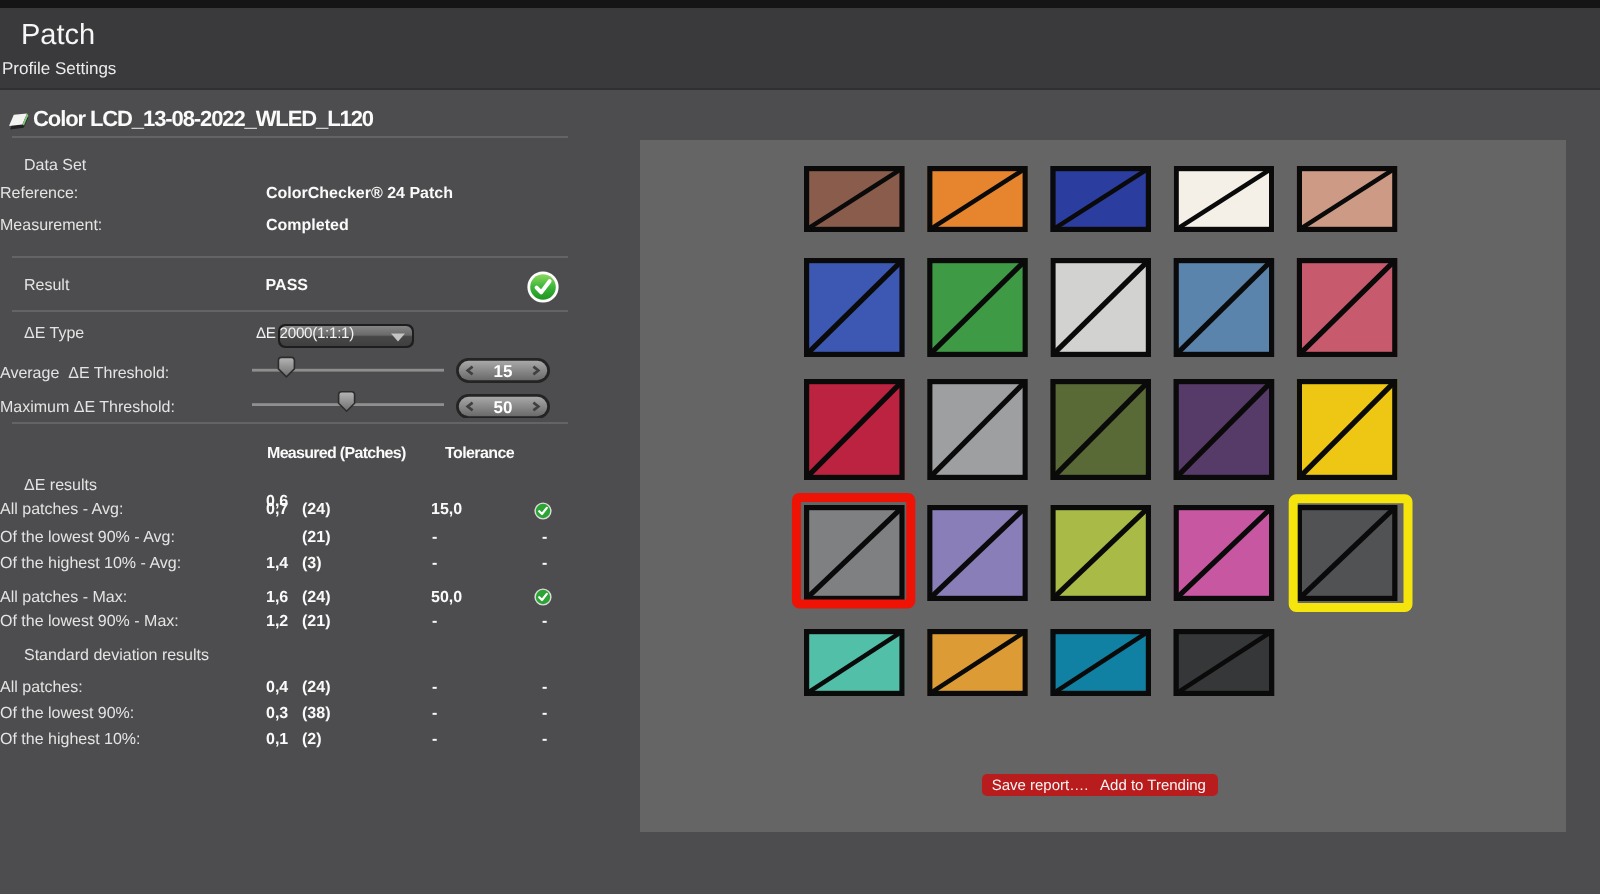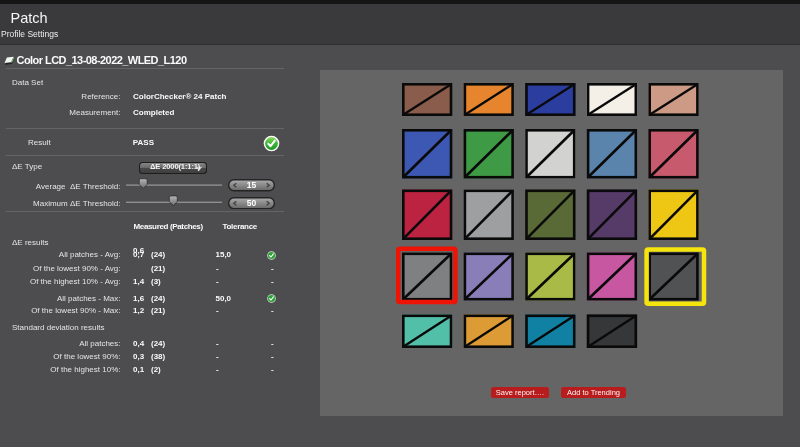--- a/index.html
+++ b/index.html
@@ -1,18 +1,18 @@
 <!DOCTYPE html>
 <html><head><meta charset="utf-8"><style>
 html,body{margin:0;padding:0}
 body{width:800px;height:447px;background:#4d4d4f;font-family:"Liberation Sans",sans-serif;position:relative;overflow:hidden}
 .a{position:absolute}
 .lbl{font-size:8px;color:#e4e4e4;white-space:nowrap}
 .b{font-weight:bold;color:#fafafa}
-.r{text-align:right;width:120.5px;left:0}
+.r{width:120.5px;left:0}
 .sep{position:absolute;left:6px;width:278px;height:1px;background:#646466}
 #topstrip{left:0;top:0;width:800px;height:4px;background:#151515}
 #hdr{left:0;top:4px;width:800px;height:40px;background:#3a3a3c;border-bottom:1px solid #303032}
 #report{left:10.5px;top:10px;font-size:14.5px;color:#f6f6f6}
 #profset{left:1px;top:28.5px;font-size:8.5px;color:#ececec}
 #title{left:16.5px;top:53.5px;font-size:11px;letter-spacing:-0.55px}
 #panel{left:319.5px;top:70px;width:463.5px;height:346px;background:#656566}
 .btn{position:absolute;top:387.4px;height:10.6px;background:#b91c1c;border-radius:2.5px;color:#f6f6f6;font-size:7.5px;font-weight:normal;text-align:center;line-height:11.2px}
 </style></head>
 <body>
@@ -103,21 +103,21 @@
 <path d="M9.2 9.3 L11.5 3.8 L12.2 4.6 L10 9.8 Z" fill="#84c57c"></path>
 </svg>
 <div id="title" class="a b">Color LCD_13-08-2022_WLED_L120</div>
 <div class="sep" style="top:68px"></div>
 <div class="lbl a" style="left:12px;top:78px">Data Set</div>
 <div class="lbl a r" style="top:92px">Reference:</div>
 <div class="lbl a b" style="left:133px;top:92px">ColorChecker® 24 Patch</div>
 <div class="lbl a r" style="top:107.5px">Measurement:</div>
 <div class="lbl a b" style="left:133px;top:107.5px">Completed</div>
 <div class="sep" style="top:128px"></div>
-<div class="lbl a" style="left:28px;top:138px">Result</div>
+<div class="lbl a" style="left:12px;top:138px">Result</div>
 <div class="lbl a b" style="left:132.8px;top:138px">PASS</div>
 <svg class="a" width="17" height="17" viewBox="0 0 17 17" style="left:263px;top:134.5px">
 <defs>
       <linearGradient id="gg" x1="0" y1="0" x2="0" y2="1">
         <stop offset="0" stop-color="#8ed95e"></stop>
         <stop offset="0.5" stop-color="#3db53a"></stop>
         <stop offset="1" stop-color="#1e9421"></stop>
       </linearGradient>
     </defs>
 <circle cx="8.5" cy="8.5" r="8" fill="#555"></circle>
@@ -133,21 +133,21 @@
         <stop offset="0" stop-color="#868686"></stop>
         <stop offset="0.45" stop-color="#6a6a6a"></stop>
         <stop offset="0.53" stop-color="#474747"></stop>
         <stop offset="1" stop-color="#3f3f3f"></stop>
       </linearGradient>
     </defs>
 <rect x="0" y="0" width="68" height="12" rx="3.5" fill="#1e1e1e"></rect>
 <rect x="1" y="1" width="66" height="10" rx="3" fill="url(#dg)"></rect>
 <path d="M56.5 4.8 h7 l-3.5 4 z" fill="#c4c4c4"></path>
 </svg>
-<div class="a" style="left:150px;top:162.4px;font-size:7.6px;font-weight:bold;color:#f2f2f2;letter-spacing:-0.15px">ΔE 2000(1:1:1)</div>
+<div class="a" style="left:128px;top:162.4px;font-size:7.6px;font-weight:normal;color:#f2f2f2;letter-spacing:-0.15px">ΔE 2000(1:1:1)</div>
 <div class="lbl a r" style="top:181.7px">Average&nbsp;&nbsp;ΔE Threshold:</div>
 <div class="lbl a r" style="top:198.9px">Maximum ΔE Threshold:</div>
 <svg class="a" width="160" height="34" viewBox="0 0 160 34" style="left:125px;top:176px">
 <defs>
 <linearGradient id="tg" x1="0" y1="0" x2="0" y2="1">
         <stop offset="0" stop-color="#b5b5b5"></stop>
         <stop offset="1" stop-color="#6e6e6e"></stop>
       </linearGradient>
 </defs>
 <rect x="1" y="8.4" width="96" height="1.4" fill="#8f8f8f"></rect>
@@ -227,13 +227,13 @@
 <div class="lbl a b" style="left:151px;top:352.0px">(38)</div>
 <div class="lbl a b" style="left:216px;top:352.0px">-</div>
 <div class="lbl a b" style="left:271px;top:352.0px">-</div>
 <div class="lbl a r" style="top:364.5px">Of the highest 10%:</div>
 <div class="lbl a b" style="left:133px;top:364.5px">0,1</div>
 <div class="lbl a b" style="left:151px;top:364.5px">(2)</div>
 <div class="lbl a b" style="left:216px;top:364.5px">-</div>
 <div class="lbl a b" style="left:271px;top:364.5px">-</div>
 <div class="lbl a" style="left:12px;top:323px">Standard deviation results</div>
 <div class="btn" style="left:490.8px;width:58.4px">Save report….</div>
-<div class="btn" style="left:561px;width:65px">Add to Trending</div>
+<div class="btn" style="left:544px;width:65px">Add to Trending</div>
 
 </body></html>

